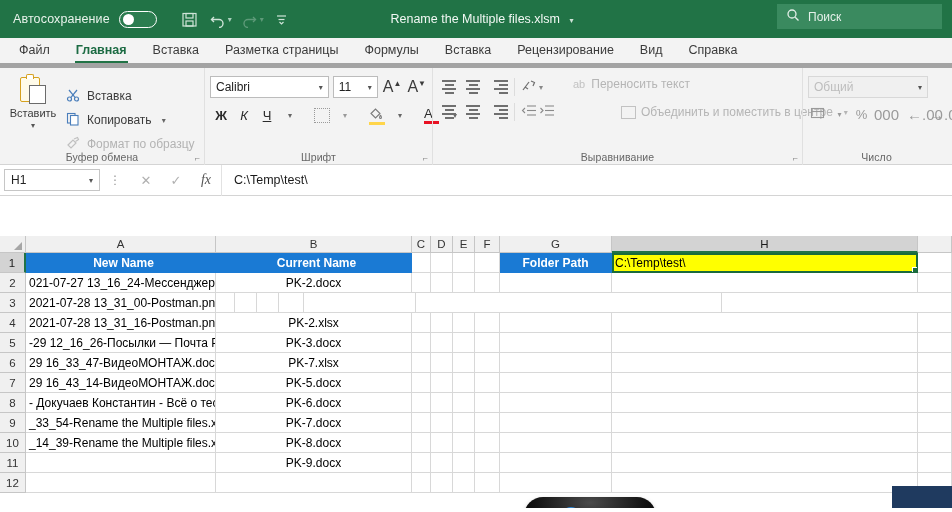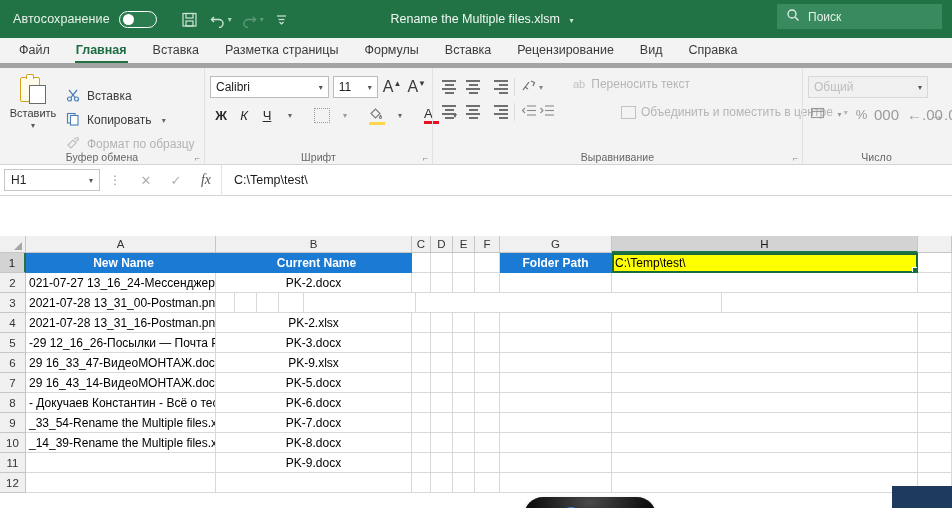--- a/index.html
+++ b/index.html
@@ -632,21 +632,21 @@
         <div class="cell w-e"></div>
         <div class="cell w-f"></div>
         <div class="cell w-g"></div>
         <div class="cell w-h"></div>
         <div class="cell w-tail"></div>
       </div>
 
       <div class="row">
         <div class="rh">6</div>
         <div class="cell w-a">29 16_33_47-ВидеоМОНТАЖ.docx -</div>
-        <div class="cell ctr w-b">PK-9.xlsx</div>
+        <div class="cell ctr w-b">PK-7.xlsx</div>
         <div class="cell w-c"></div>
         <div class="cell w-d"></div>
         <div class="cell w-e"></div>
         <div class="cell w-f"></div>
         <div class="cell w-g"></div>
         <div class="cell w-h"></div>
         <div class="cell w-tail"></div>
       </div>
 
       <div class="row">

